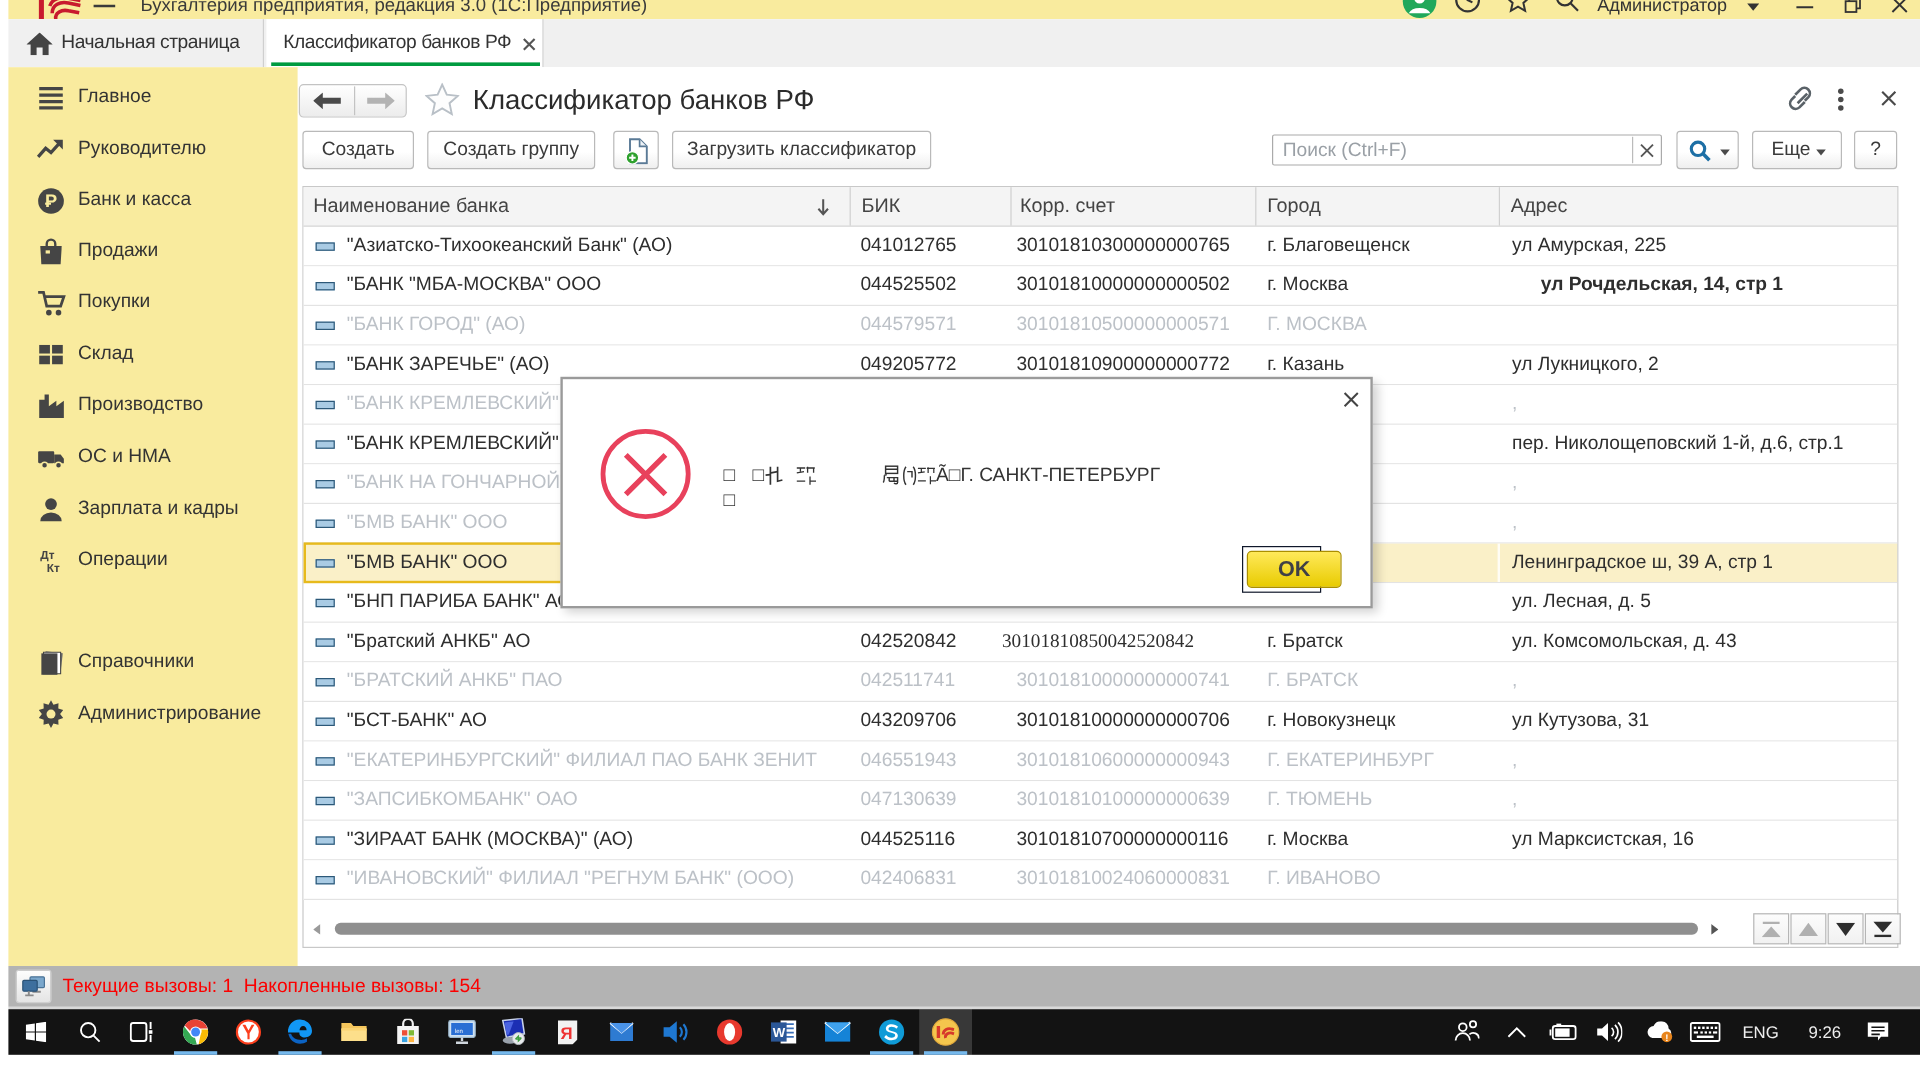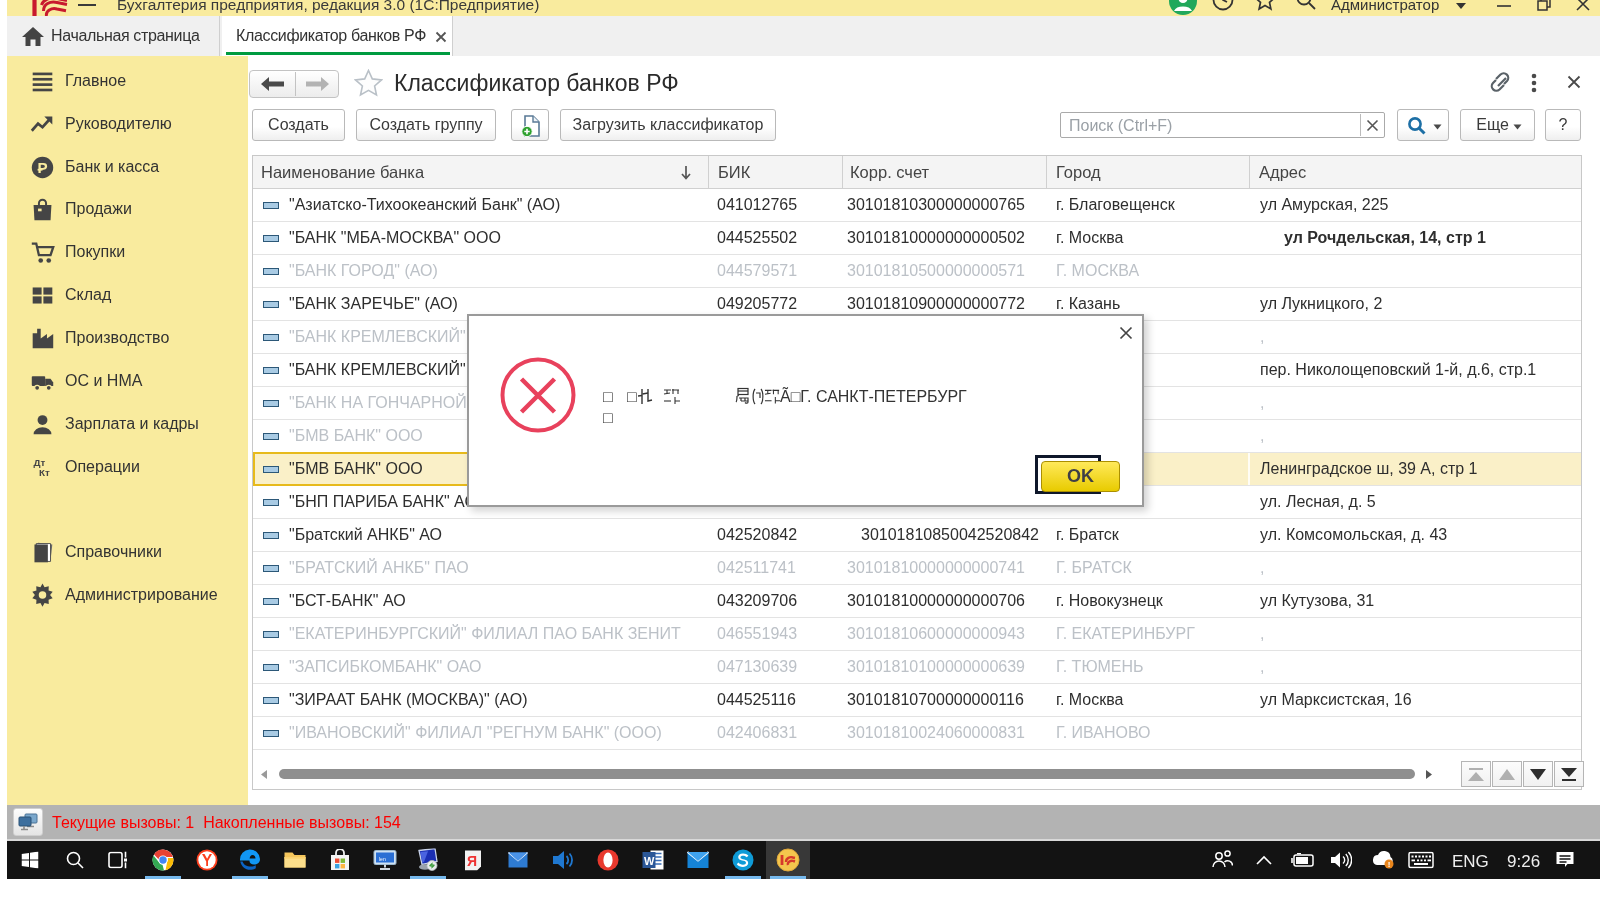--- a/index.html
+++ b/index.html
@@ -61,25 +61,25 @@
 #statusbar { left:7px; top:805px; width:1593px; height:34px; background:#b3b3b3; }
 #statusbar .sbtn { position:absolute; left:6px; top:3px; width:30px; height:28px; background:linear-gradient(#fdfdfd,#e4e4e4); border:1px solid #cfcfcf; border-radius:3px; }
 #statusbar .stext { position:absolute; left:45px; top:9px; font-size:16px; color:#fb0000; }
 #sepline { left:7px; top:839px; width:1593px; height:2px; background:#d8d8d8; }
 
 
 #taskbar { left:7px; top:841px; width:1593px; height:38px; background:#131313; }
 .tbi { position:absolute; top:0; width:44px; height:38px; }
 .tbi svg { position:absolute; left:50%; top:50%; transform:translate(-50%,-50%); }
 .underline { position:absolute; bottom:0px; left:4px; width:36px; height:3px; background:#76b9ed; }
-.tbtxt { position:absolute; top:11px; font-size:17px; color:#eee; }
+.tbtxt { position:absolute; top:11px; font-size:14px; color:#eee; }
 
 
 #dialog { z-index:10; left:467px; top:314px; width:677px; height:193px; background:#fff; border:2px solid #9a9a9a; box-shadow:4px 4px 8px rgba(0,0,0,0.18); }
-.okring { position:absolute; left:566px; top:139px; width:66px; height:39px; border:3px solid #0f172a; }
+.okring { position:absolute; left:566px; top:139px; width:66px; height:39px; border:1px solid #0f172a; }
 .okbtn { position:absolute; left:3px; top:3px; width:79px; height:31px; border:1px solid #ab8f00; border-radius:4px;
   background:linear-gradient(#ffe95a,#e8cb00); text-align:center; }
 .okbtn span { display:inline-block; margin-top:4px; font-size:18px; font-weight:bold; color:#3f3f46; }
 </style>
 </head>
 <body>
 <div id="stage">
 <div class="abs" id="titlebar">
   <svg style="position:absolute;left:24px;top:0px;" width="40" height="16" viewBox="0 0 40 16">
     <g fill="none" stroke="#c81a2e" stroke-width="3">
@@ -405,21 +405,21 @@
       <span class="cell" style="left:36px;">"БНП ПАРИБА БАНК" АО</span>
       <span class="cell" style="left:464px;">044525185</span>
       <span class="cell" style="left:594px;">30101810100000000185</span>
       <span class="cell" style="left:803px;">г. Москва</span>
       <span class="cell" style="left:1007px;">ул. Лесная, д. 5</span>
     </div>
     <div class="row" style="top:363px;">
       <div class="rowicon"></div>
       <span class="cell" style="left:36px;">"Братский АНКБ" АО</span>
       <span class="cell" style="left:464px;">042520842</span>
-      <span class="cell" style="left:608px;">30101810850042520842</span>
+      <span class="cell" style="left:582px;font-family:Liberation Serif, serif;">30101810850042520842</span>
       <span class="cell" style="left:803px;">г. Братск</span>
       <span class="cell" style="left:1007px;">ул. Комсомольская, д. 43</span>
     </div>
     <div class="row gray" style="top:396px;">
       <div class="rowicon"></div>
       <span class="cell" style="left:36px;">"БРАТСКИЙ АНКБ" ПАО</span>
       <span class="cell" style="left:464px;">042511741</span>
       <span class="cell" style="left:594px;">30101810000000000741</span>
       <span class="cell" style="left:803px;">Г. БРАТСК</span>
       <span class="cell" style="left:1007px;">,</span>

